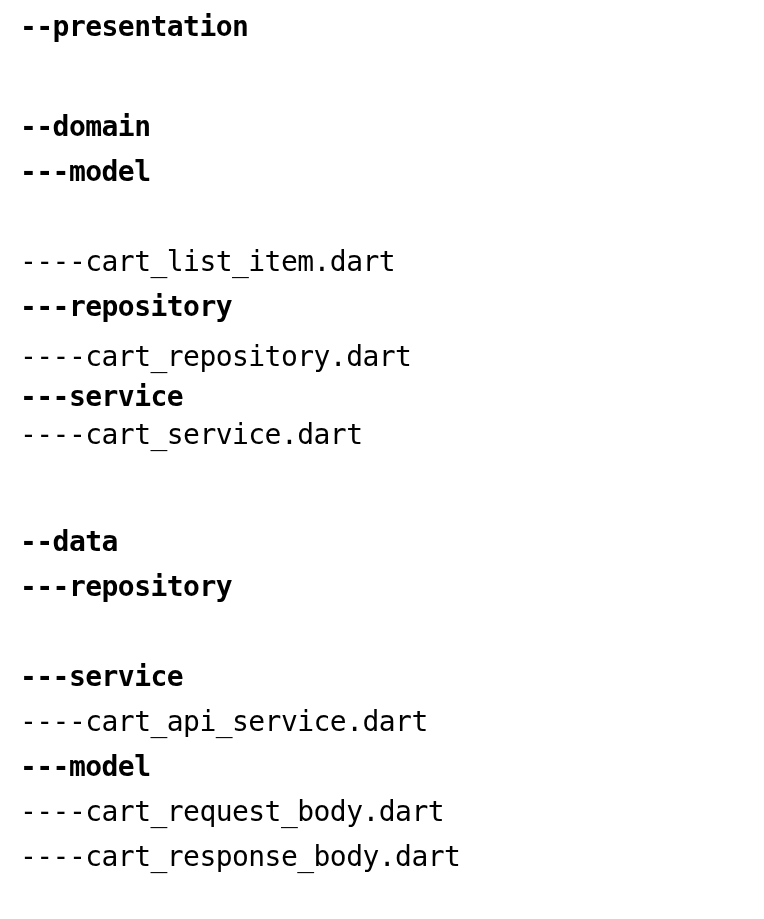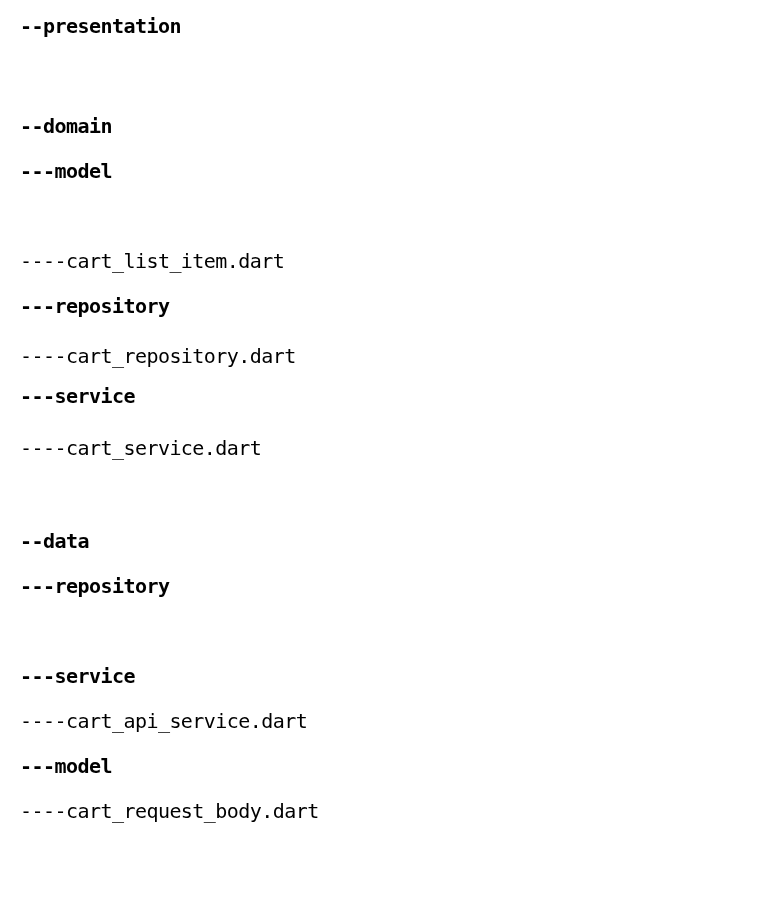--- a/index.html
+++ b/index.html
@@ -20,21 +20,21 @@
     height: 919px;
     padding: 0;
     box-sizing: border-box;
   }
   .line {
     position: absolute;
     left: 20px;
     height: 45px;
     line-height: 45px;
     white-space: pre;
-    font-size: 20px;
+    font-size: 28px;
     letter-spacing: -0.55px;
     color: #000000;
     -webkit-font-smoothing: antialiased;
   }
   .line.dir {
     font-weight: 700;
   }
   .line.file {
     font-weight: 400;
   }
@@ -48,21 +48,22 @@
 <div id="tree">
     <div class="line dir" style="top: 4px;">--presentation</div>
     <div class="line blank" style="top: 49px;"></div>
     <div class="line blank" style="top: 94px;"></div>
     <div class="line dir" style="top: 104px;">--domain</div>
     <div class="line dir" style="top: 149px;">---model</div>
     <div class="line file" style="top: 239px;">----cart_list_item.dart</div>
     <div class="line dir" style="top: 284px;">---repository</div>
     <div class="line file" style="top: 334px;">----cart_repository.dart</div>
     <div class="line dir" style="top: 374px;">---service</div>
-    <div class="line file" style="top: 426px; text-align: center;">----cart_service.dart</div>
+    <div class="line file" style="top: 412px; text-align: center;">----cart_service.dart</div>
     <div class="line blank" style="top: 464px;"></div>
     <div class="line dir" style="top: 519px;">--data</div>
     <div class="line dir" style="top: 564px;">---repository</div>
     <div class="line dir" style="top: 654px;">---service</div>
     <div class="line file" style="top: 699px;">----cart_api_service.dart</div>
     <div class="line dir" style="top: 744px;">---model</div>
     <div class="line file" style="top: 789px;">----cart_request_body.dart</div>
+    <div class="line file" style="top: 834px;">----cart_response_body.dart</div>
   </div>
 
 </body></html>

